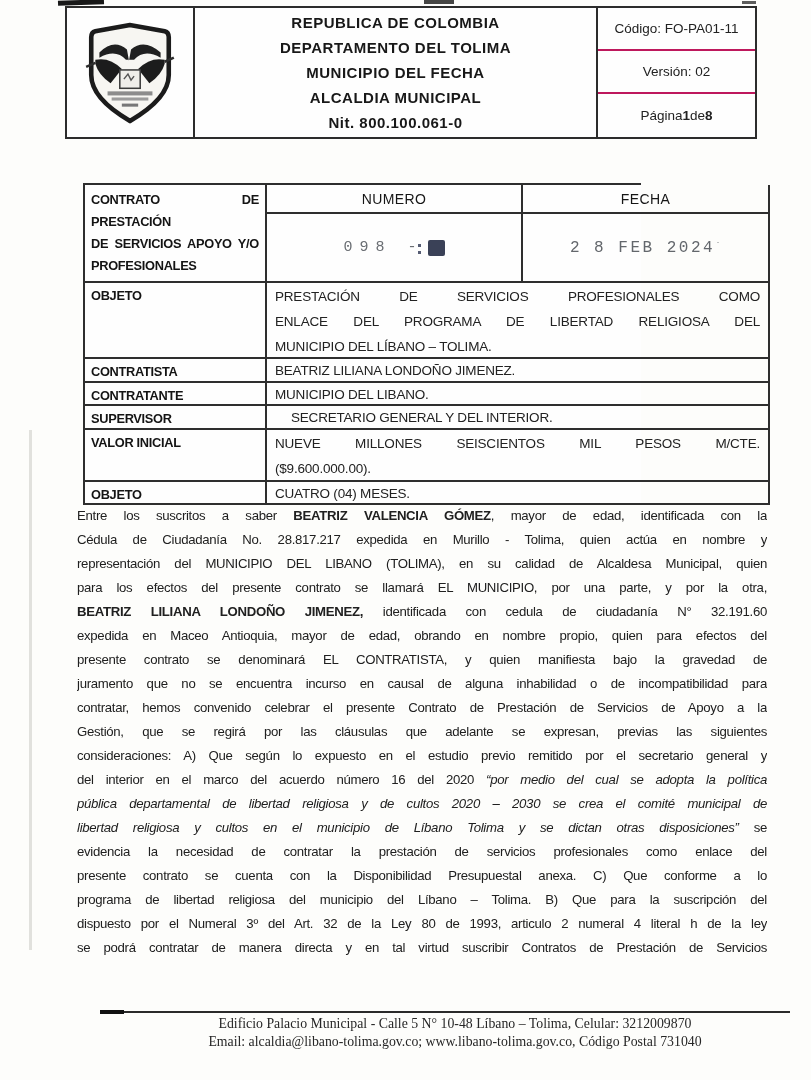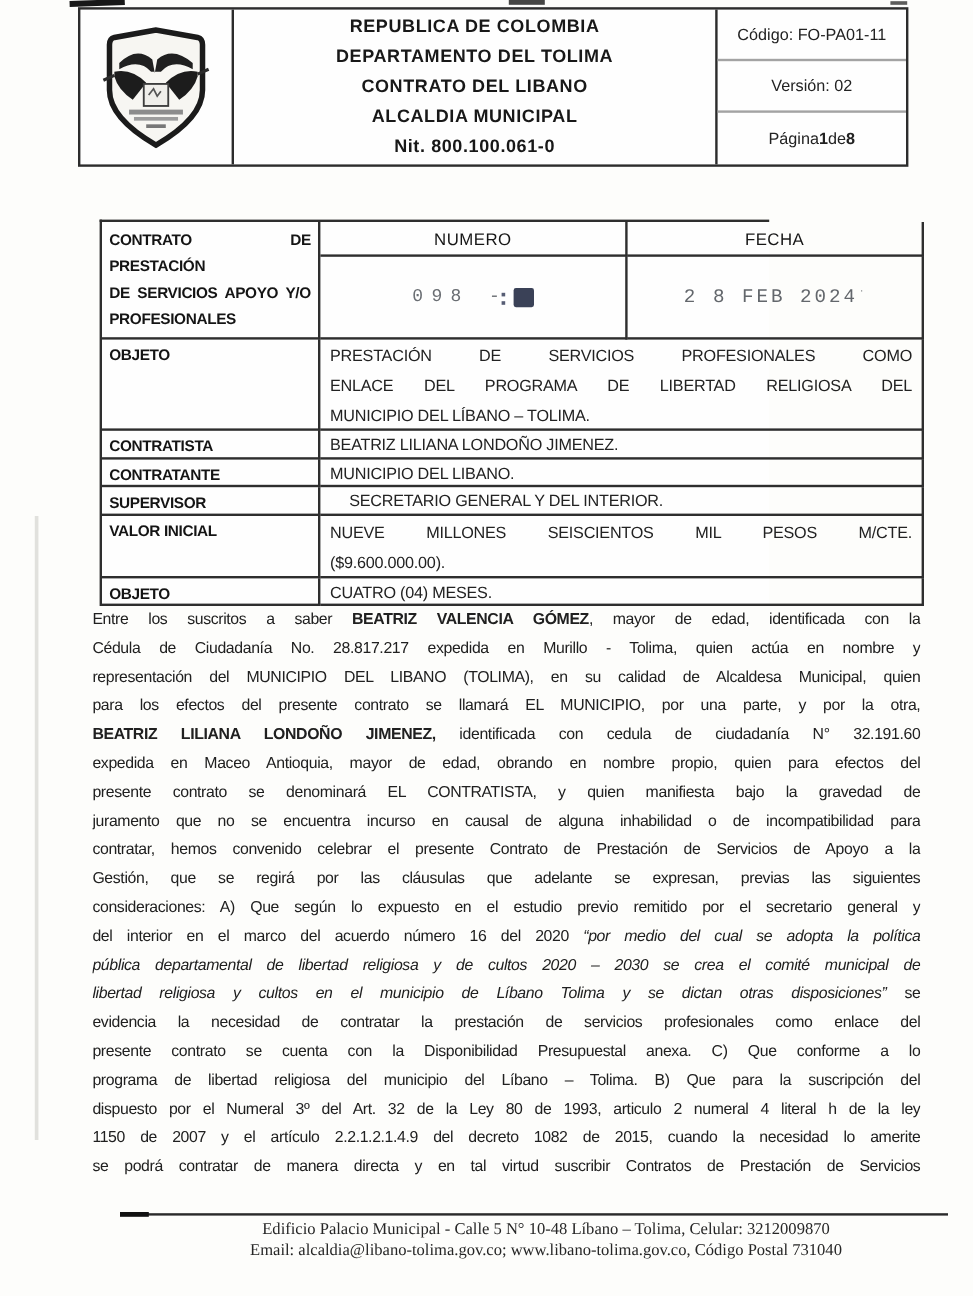--- a/index.html
+++ b/index.html
@@ -28,21 +28,21 @@
   }
   .hdr-logo{border-right:2px solid #2c2c2c;display:flex;align-items:center;justify-content:center;}
   .hdr-center{
     border-right:2px solid #2c2c2c;
     display:flex;flex-direction:column;justify-content:center;align-items:center;
     font-weight:bold;font-size:15px;letter-spacing:.5px;line-height:25px;color:#181818;
   }
   .hdr-right{display:grid;grid-template-rows:1fr 1fr 1fr;}
   .hdr-cell{
     display:flex;align-items:center;justify-content:center;
-    font-size:13.5px;color:#222;border-bottom:2px solid #a3a3a3;
+    font-size:13.5px;color:#222;border-bottom:2px solid #be185d;
   }
   .hdr-cell:last-child{border-bottom:none;}
   .hdr-cell b{font-weight:bold;}
 
   
   .ctable{
     position:absolute;left:83px;top:183px;width:558px;height:322px;
     box-sizing:border-box;border-left:2px solid #2e2e2e;border-top:2px solid #2e2e2e;
     display:grid;
     grid-template-columns:182px 256px 247px;
@@ -119,21 +119,21 @@
         <rect x="24" y="68" width="44" height="4" fill="#8c8c8c"></rect>
         <rect x="28" y="74" width="36" height="3" fill="#9c9c9c"></rect>
         <rect x="38" y="80" width="16" height="3" fill="#777"></rect>
         <line x1="3" y1="44" x2="12" y2="40" stroke="#2c2c2c" stroke-width="2.5"></line>
         <line x1="80" y1="39" x2="89" y2="35" stroke="#2c2c2c" stroke-width="2.5"></line>
       </svg>
     </div>
     <div class="hdr-center" id="hdrCenter">
         <div>REPUBLICA DE  COLOMBIA</div>
         <div>DEPARTAMENTO DEL TOLIMA</div>
-        <div>CONTRATO DEL LIBANO</div>
+        <div>MUNICIPIO DEL FECHA</div>
         <div>ALCALDIA MUNICIPAL</div>
         <div>Nit. 800.100.061-0</div>
       </div>
     <div class="hdr-right">
       <div class="hdr-cell">Código: FO-PA01-11</div>
       <div class="hdr-cell">Versión: 02</div>
       <div class="hdr-cell">
         <span>Página </span>
           <b>1</b>
           <span> de </span>
@@ -216,21 +216,20 @@
       <div class="bline"><span>contratar, hemos convenido celebrar el presente Contrato de Prestación de Servicios de Apoyo a la</span></div>
       <div class="bline"><span>Gestión, que se regirá por las cláusulas que adelante se expresan, previas las siguientes</span></div>
       <div class="bline"><span>consideraciones: A) Que según lo expuesto en el estudio previo remitido por el secretario general y</span></div>
       <div class="bline"><span>del interior en el marco del acuerdo número 16 del 2020 </span><span class="i">“por medio del cual se adopta la política</span></div>
       <div class="bline"><span class="i">pública departamental de libertad religiosa y de cultos 2020 – 2030 se crea el comité municipal de</span></div>
       <div class="bline"><span class="i">libertad religiosa y cultos en el municipio de Líbano Tolima y se dictan otras disposiciones”</span><span> se</span></div>
       <div class="bline"><span>evidencia la necesidad de contratar la prestación de servicios profesionales como enlace del</span></div>
       <div class="bline"><span>presente contrato se cuenta con la Disponibilidad Presupuestal anexa. C) Que conforme a lo</span></div>
       <div class="bline"><span>programa de libertad religiosa del municipio del Líbano – Tolima. B) Que para la suscripción del</span></div>
       <div class="bline"><span>dispuesto por el Numeral 3º del Art. 32 de la Ley 80 de 1993, articulo 2 numeral 4 literal h de la ley</span></div>
-      <div class="bline"><span>1150 de 2007 y el artículo 2.2.1.2.1.4.9  del decreto 1082 de 2015, cuando la necesidad lo amerite</span></div>
       <div class="bline"><span>se podrá contratar de manera directa y en tal virtud suscribir Contratos de Prestación de Servicios</span></div>
     </div>
 
   <div class="footer-rule"></div>
   <div class="footer">
     <div>Edificio Palacio Municipal - Calle 5 N° 10-48 Líbano – Tolima, Celular: 3212009870</div>
     <div>Email: alcaldia@libano-tolima.gov.co; www.libano-tolima.gov.co, Código Postal 731040</div>
   </div>
 
 </div>

